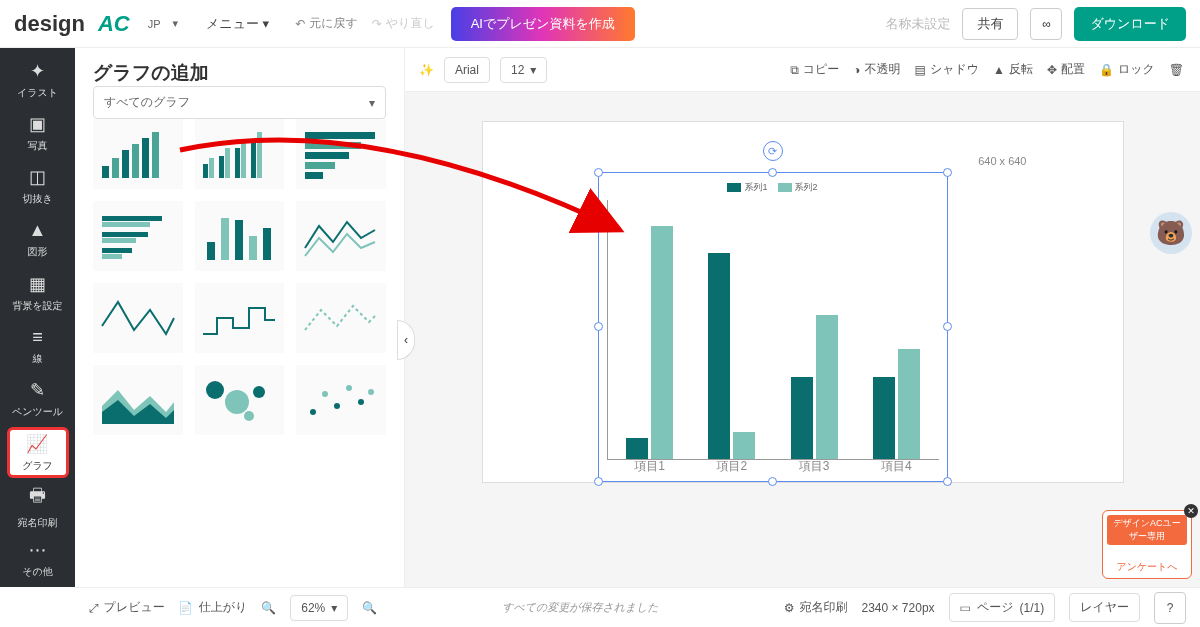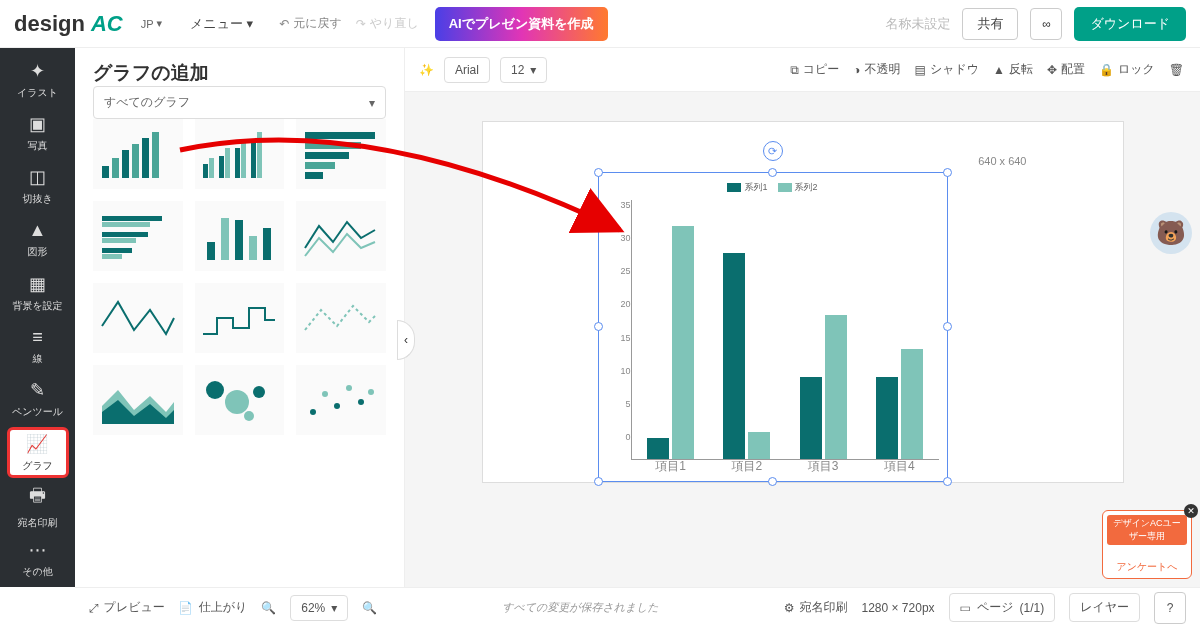--- a/index.html
+++ b/index.html
@@ -1,25 +1,25 @@
 <!DOCTYPE html>
 <html><head>
 <meta charset="utf-8">
 <style>
 *{box-sizing:border-box;margin:0;padding:0;font-family:-apple-system,BlinkMacSystemFont,"Segoe UI",sans-serif}
 body{width:1200px;height:627px;overflow:hidden;background:#fff;color:#333;font-size:12px;position:relative}
 .topbar{height:48px;display:flex;align-items:center;padding:0 14px;border-bottom:1px solid #eee;gap:12px}
 .logo{font-size:22px;font-weight:700;color:#333;display:flex;align-items:center}
-.logo b{color:#00a088;font-style:italic;font-weight:800;margin-left:6px}
-.lang{font-size:11px;color:#666;display:flex;align-items:flex-end;gap:3px;padding:0 6px}
+.logo b{color:#00a088;font-style:italic;font-weight:800;margin-left:13px}
+.lang{font-size:11px;color:#666;display:flex;align-items:flex-end;gap:12px;padding:0 6px}
 .menu-btn{font-size:13px;color:#444;padding:4px 10px}
 .hist{display:flex;align-items:center;gap:6px;color:#888;font-size:12px}
 .hist-item{display:flex;align-items:center;gap:4px;padding:4px}
 .hist-item.dis{color:#ccc}
-.ai-btn{background:linear-gradient(90deg,#4a3fe6,#e135b6,#ff7a2e);color:#fff;padding:8px 14px;border-radius:5px;font-size:13px;font-weight:700}
+.ai-btn{background:linear-gradient(90deg,#4a3fe6,#e135b6,#ff7a2e);color:#fff;padding:8px 20px;border-radius:5px;font-size:13px;font-weight:400}
 .grow{flex:1}
 .title-ph{color:#bbb;font-size:13px}
 .share-btn{border:1px solid #ccc;padding:6px 14px;border-radius:4px;font-size:13px;color:#444}
 .icon-btn{border:1px solid #ccc;width:32px;height:32px;border-radius:4px;display:flex;align-items:center;justify-content:center}
 .dl-btn{background:#00a088;color:#fff;padding:8px 16px;border-radius:5px;font-size:13px;font-weight:500}
 .main{display:flex;height:539px}
 .rail{width:75px;background:#2b2f33;color:#ddd;display:flex;flex-direction:column;align-items:center;padding-top:6px;font-size:10px}
 .rail-item{width:62px;height:52px;display:flex;flex-direction:column;align-items:center;justify-content:center;gap:4px;border-radius:6px;margin-bottom:2px}
 .rail-item.active{background:#fff;color:#333;border:3px solid #e33}
 .rail-ic{font-size:18px}
@@ -302,30 +302,20 @@
           <div class="handle h-t"></div>
           <div class="handle h-b"></div>
           <div class="handle h-l"></div>
           <div class="handle h-r"></div>
           <div class="chart">
             <div class="legend">
               <span><span class="leg-sw" style="background:#0a6e6e"></span><span>系列1</span></span>
               <span><span class="leg-sw" style="background:#7fc4b8"></span><span>系列2</span></span>
             </div>
             <div class="chart-body">
-              <div class="yaxis">
-                <span>35</span>
-                  <span>30</span>
-                  <span>25</span>
-                  <span>20</span>
-                  <span>15</span>
-                  <span>10</span>
-                  <span>5</span>
-                  <span>0</span>
-              </div>
               <div class="plot" id="plot">
                   <div class="grp">
                     <div class="bar b1" style="height: 20.5714px;"></div>
                     <div class="bar b2" style="height: 233.143px;"></div>
                     <div class="xl">項目1</div>
                   </div>
                   <div class="grp">
                     <div class="bar b1" style="height: 205.714px;"></div>
                     <div class="bar b2" style="height: 27.4286px;"></div>
                     <div class="xl">項目2</div>
@@ -378,21 +368,21 @@
   <div class="prop-sel">
       <span>62%</span> 
       <span>▾</span>
     </div>
   <div class="bb-item">🔍</div>
   <div class="status">すべての変更が保存されました</div>
   <div class="bb-item">
       <span>⚙</span>
       <span>宛名印刷</span>
     </div>
-  <div class="bb-item">1280 × 720px</div>
+  <div class="bb-item">2340 × 720px</div>
   <div class="prop-sel">
       <span>▭</span> 
       <span>ページ</span> 
       <span>(1/1)</span>
     </div>
   <div class="prop-sel">レイヤー</div>
   <div class="icon-btn">?</div>
 </div>
 
 </body></html>

